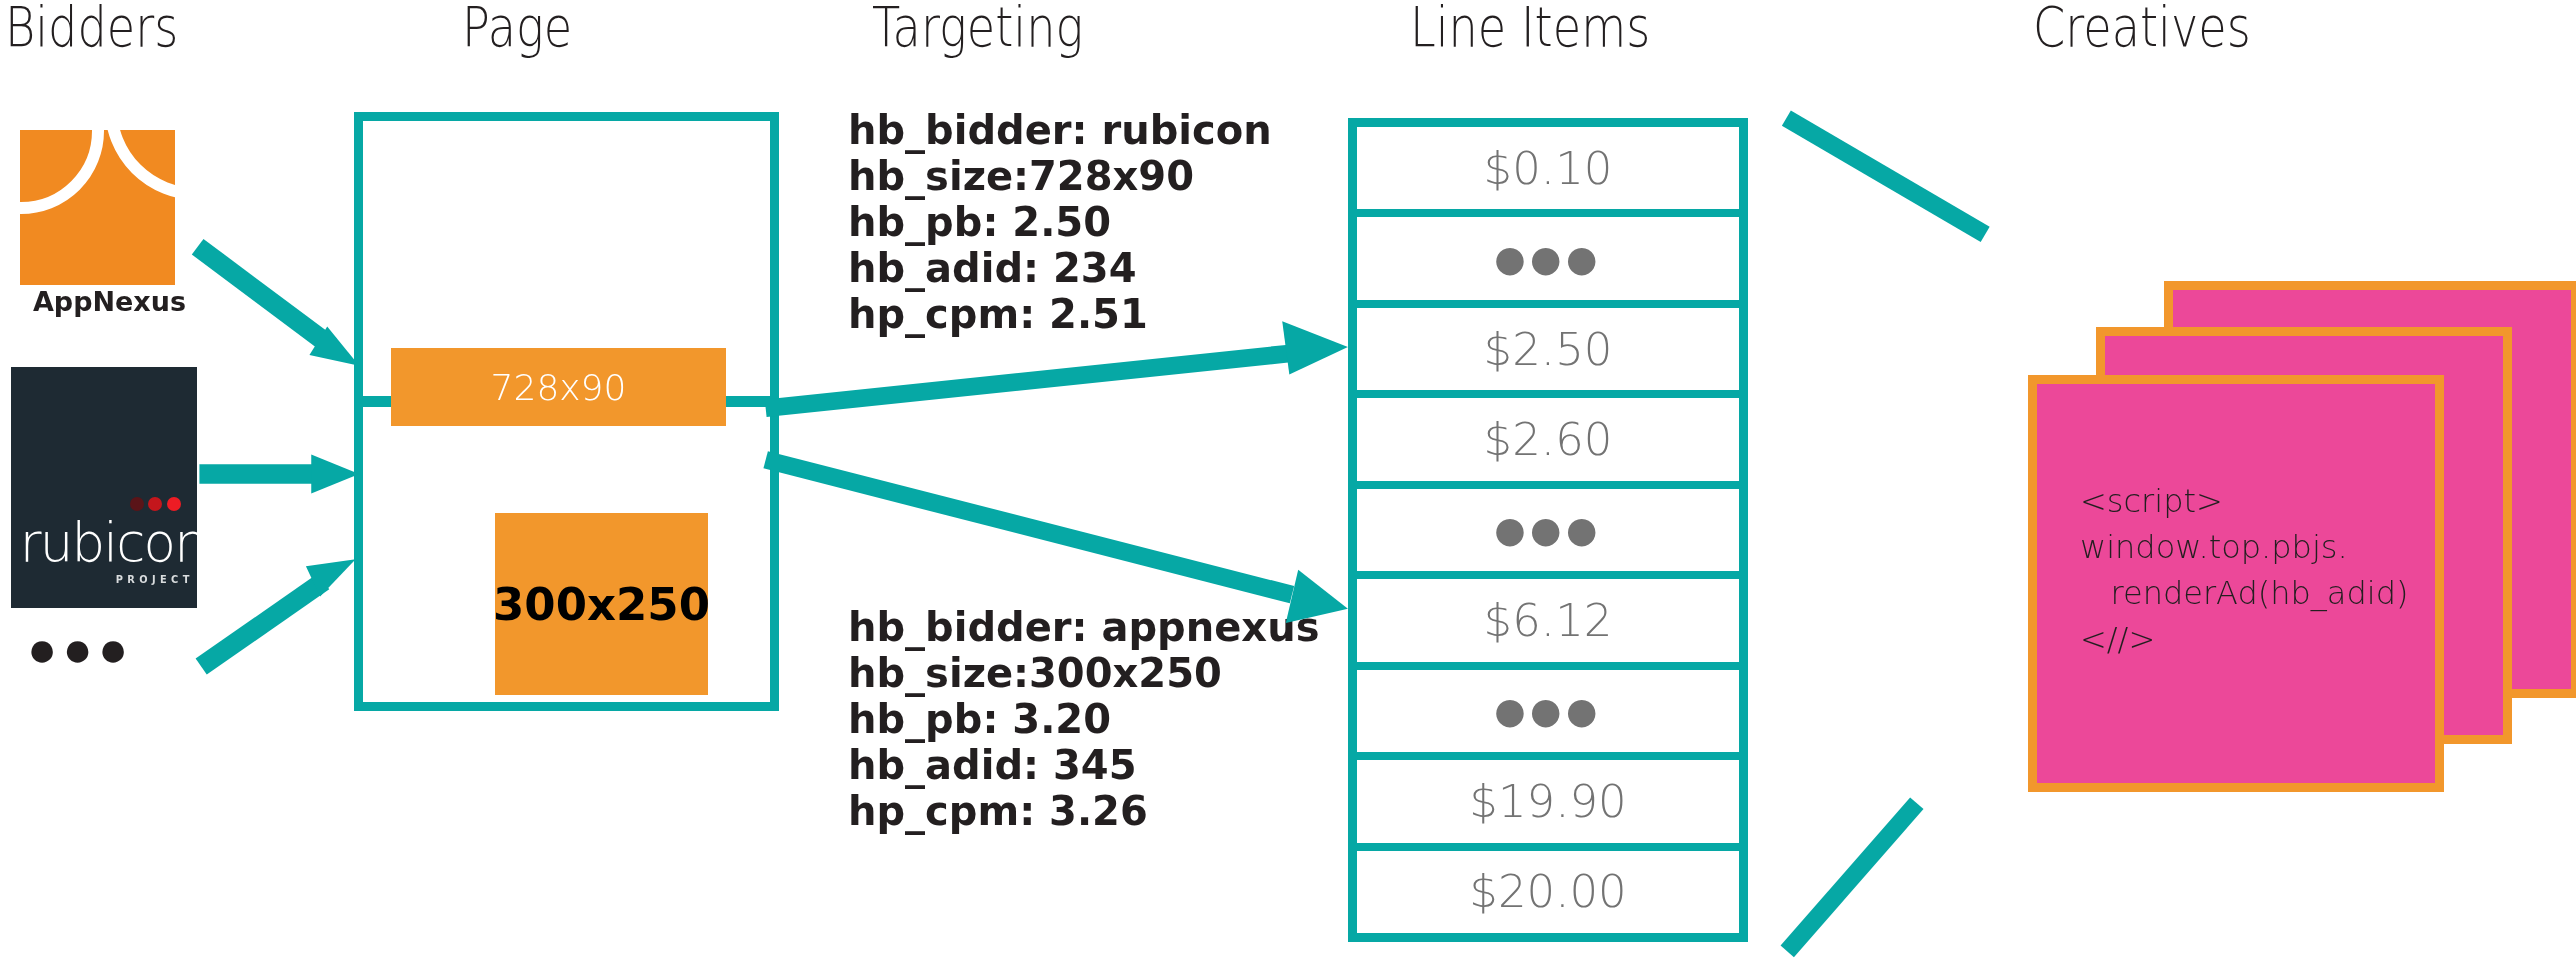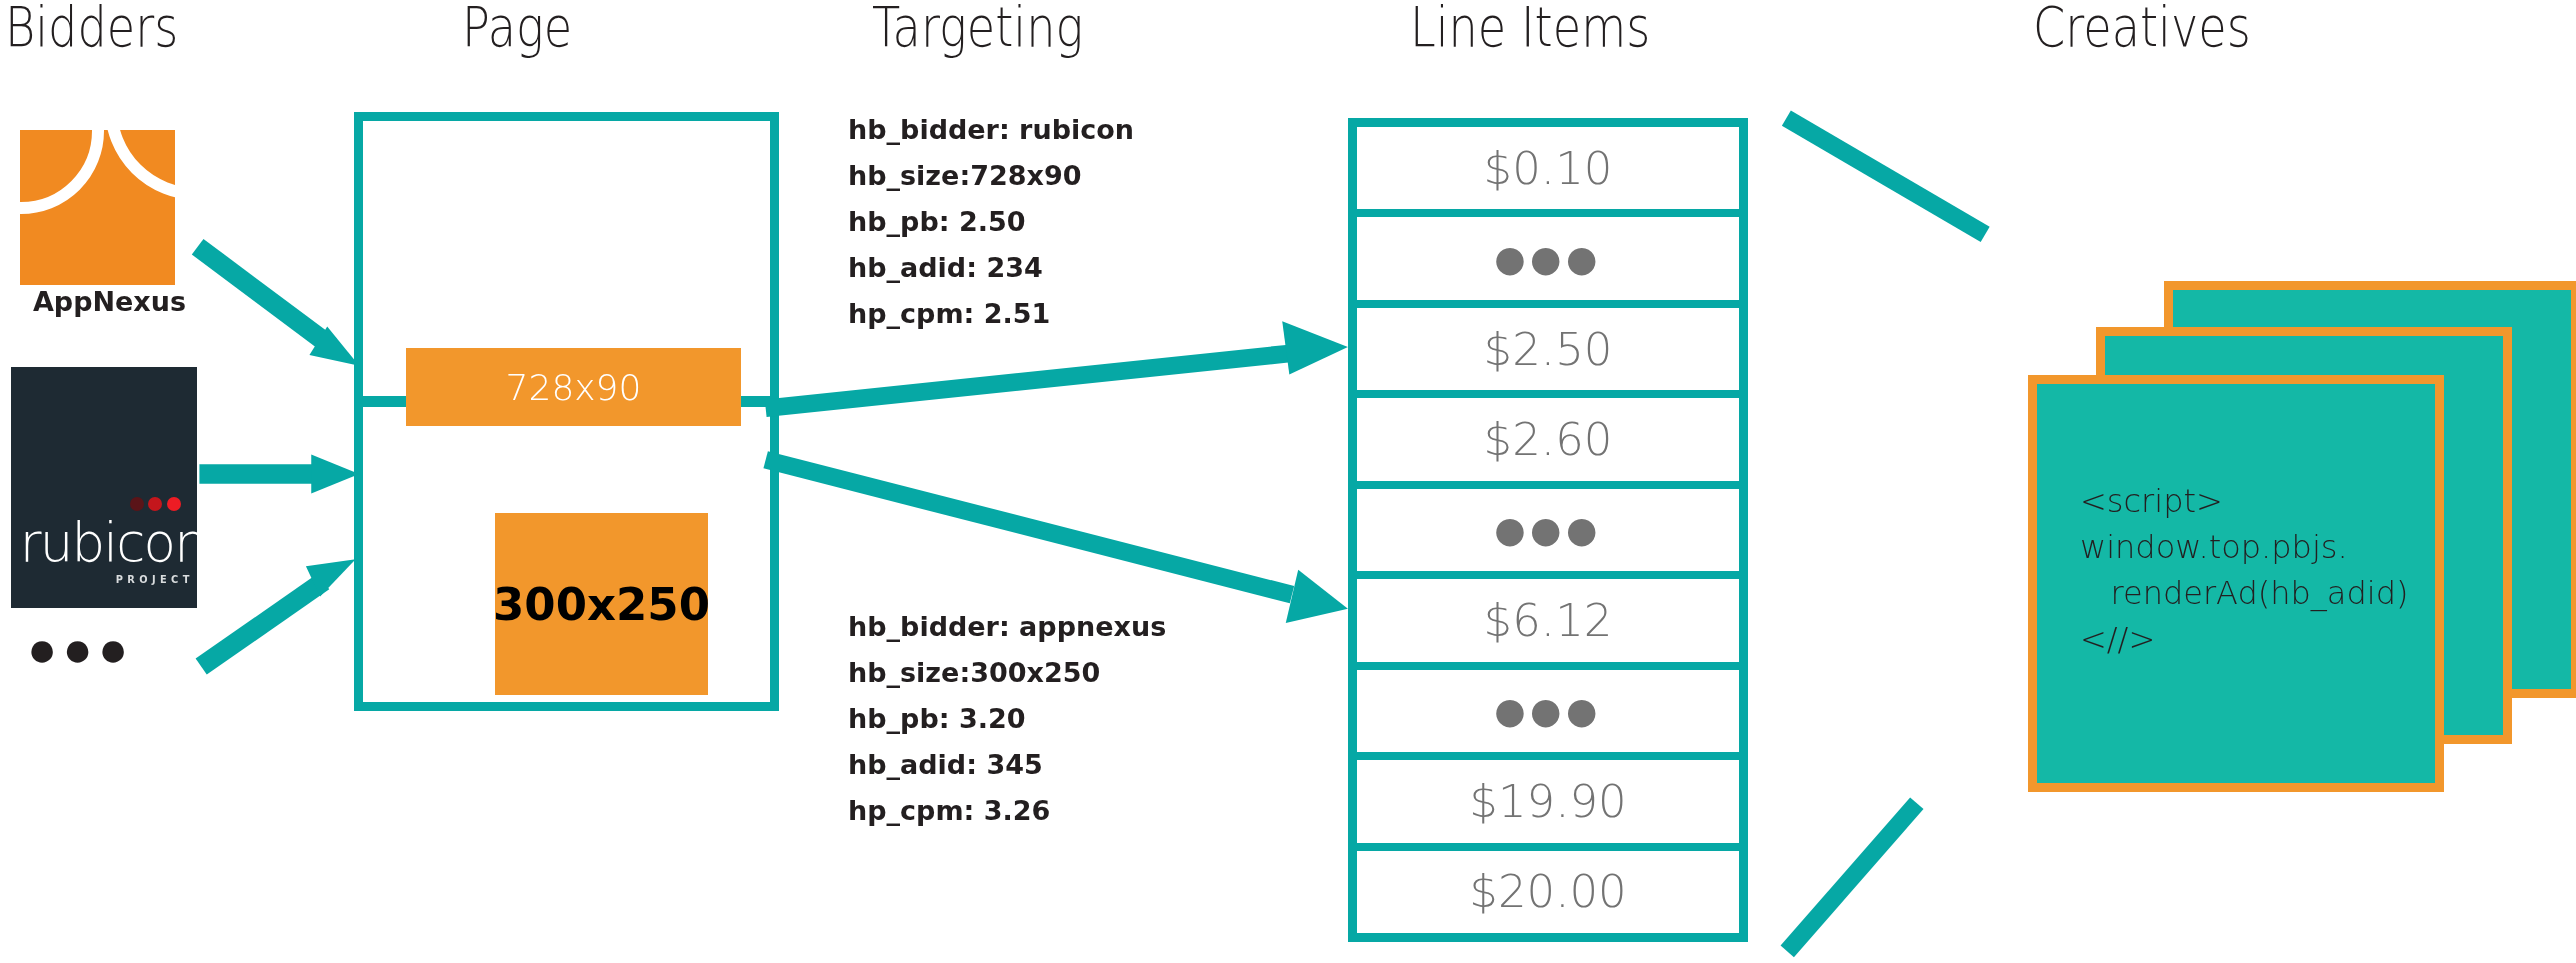--- a/index.html
+++ b/index.html
@@ -146,21 +146,20 @@
     width: 335px;
     height: 78px;
     background: #F2972C;
     color: #ffffff;
     display: flex;
     align-items: center;
     justify-content: center;
     font-family: "DejaVu Sans", sans-serif;
     font-weight: 300;
     font-size: 36px;
-    margin-left: 15px;
   }
   .ad-300 {
     position: absolute;
     left: 495px;
     top: 513px;
     width: 213px;
     height: 182px;
     background: #F2972C;
     color: #000000;
     display: flex;
@@ -169,21 +168,21 @@
     font-family: "DejaVu Sans", sans-serif;
     font-weight: 700;
     font-size: 45px;
   }
 
   
   .targeting-block {
     position: absolute;
     font-family: "DejaVu Sans", sans-serif;
     font-weight: bold;
-    font-size: 27px;
+    font-size: 40px;
     line-height: 46px;
     color: #231f20;
     white-space: pre;
   }
   #targeting-top { left: 848px; top: 107px; }
   #targeting-bottom { left: 848px; top: 582px; margin-top: 22px; }
 
   
   .lineitems-box {
     position: absolute;
@@ -214,21 +213,21 @@
     font-size: 36px;
     font-weight: bold;
     letter-spacing: 4.4px;
     line-height: 0.2;
   }
 
   
   .creative-card {
     position: absolute;
     border: 9.8px solid #F2972C;
-    background: #14b8a6;
+    background: #ec4899;
     box-sizing: border-box;
     padding-left: 10px;
   }
   #creative-back  { left: 2164px; top: 281px; width: 416px; height: 417px; }
   #creative-mid   { left: 2096px; top: 327px; width: 416px; height: 417px; }
   #creative-front { left: 2028px; top: 375px; width: 416px; height: 417px; }
   .creative-code {
     position: absolute;
     left: 43px;
     top: 94px;

